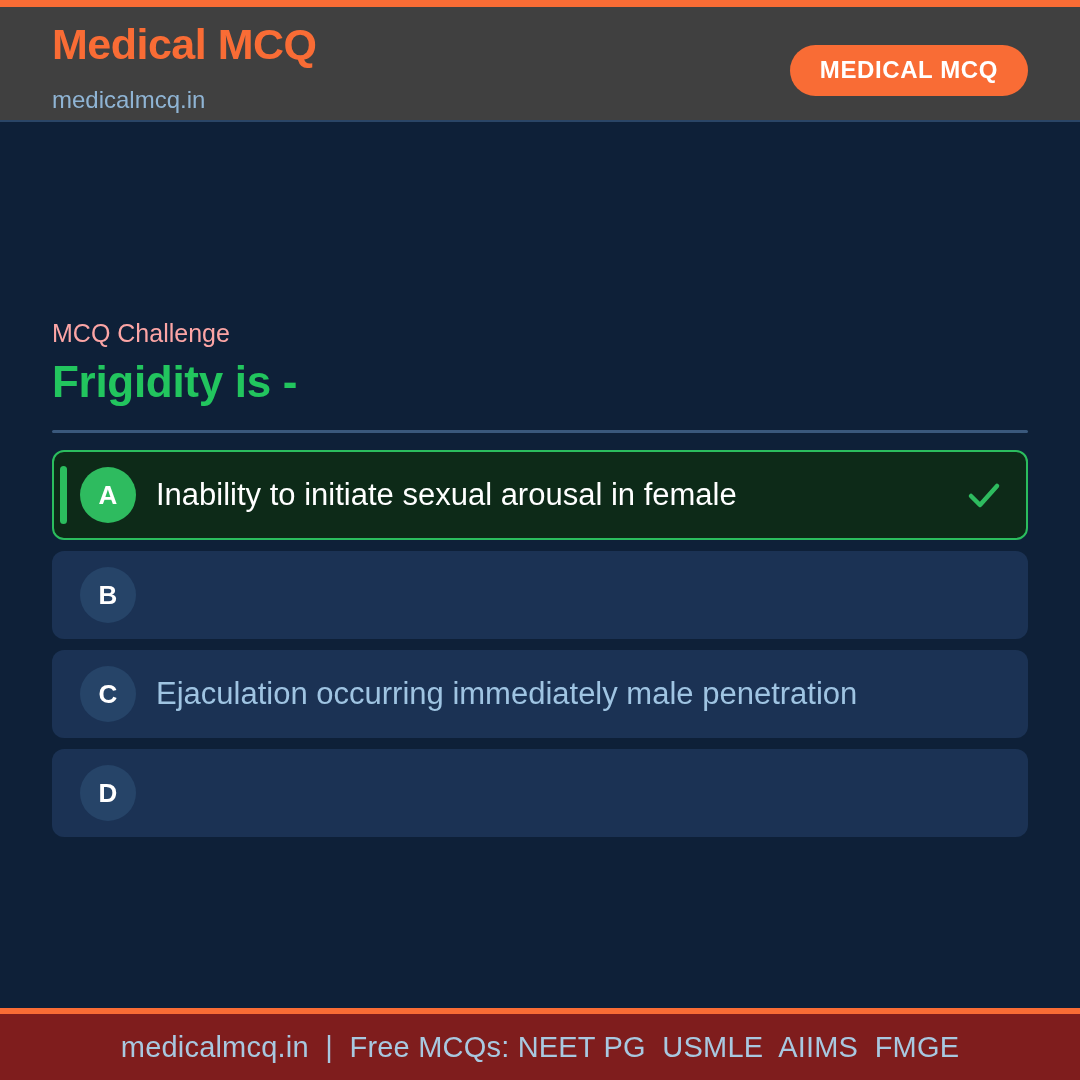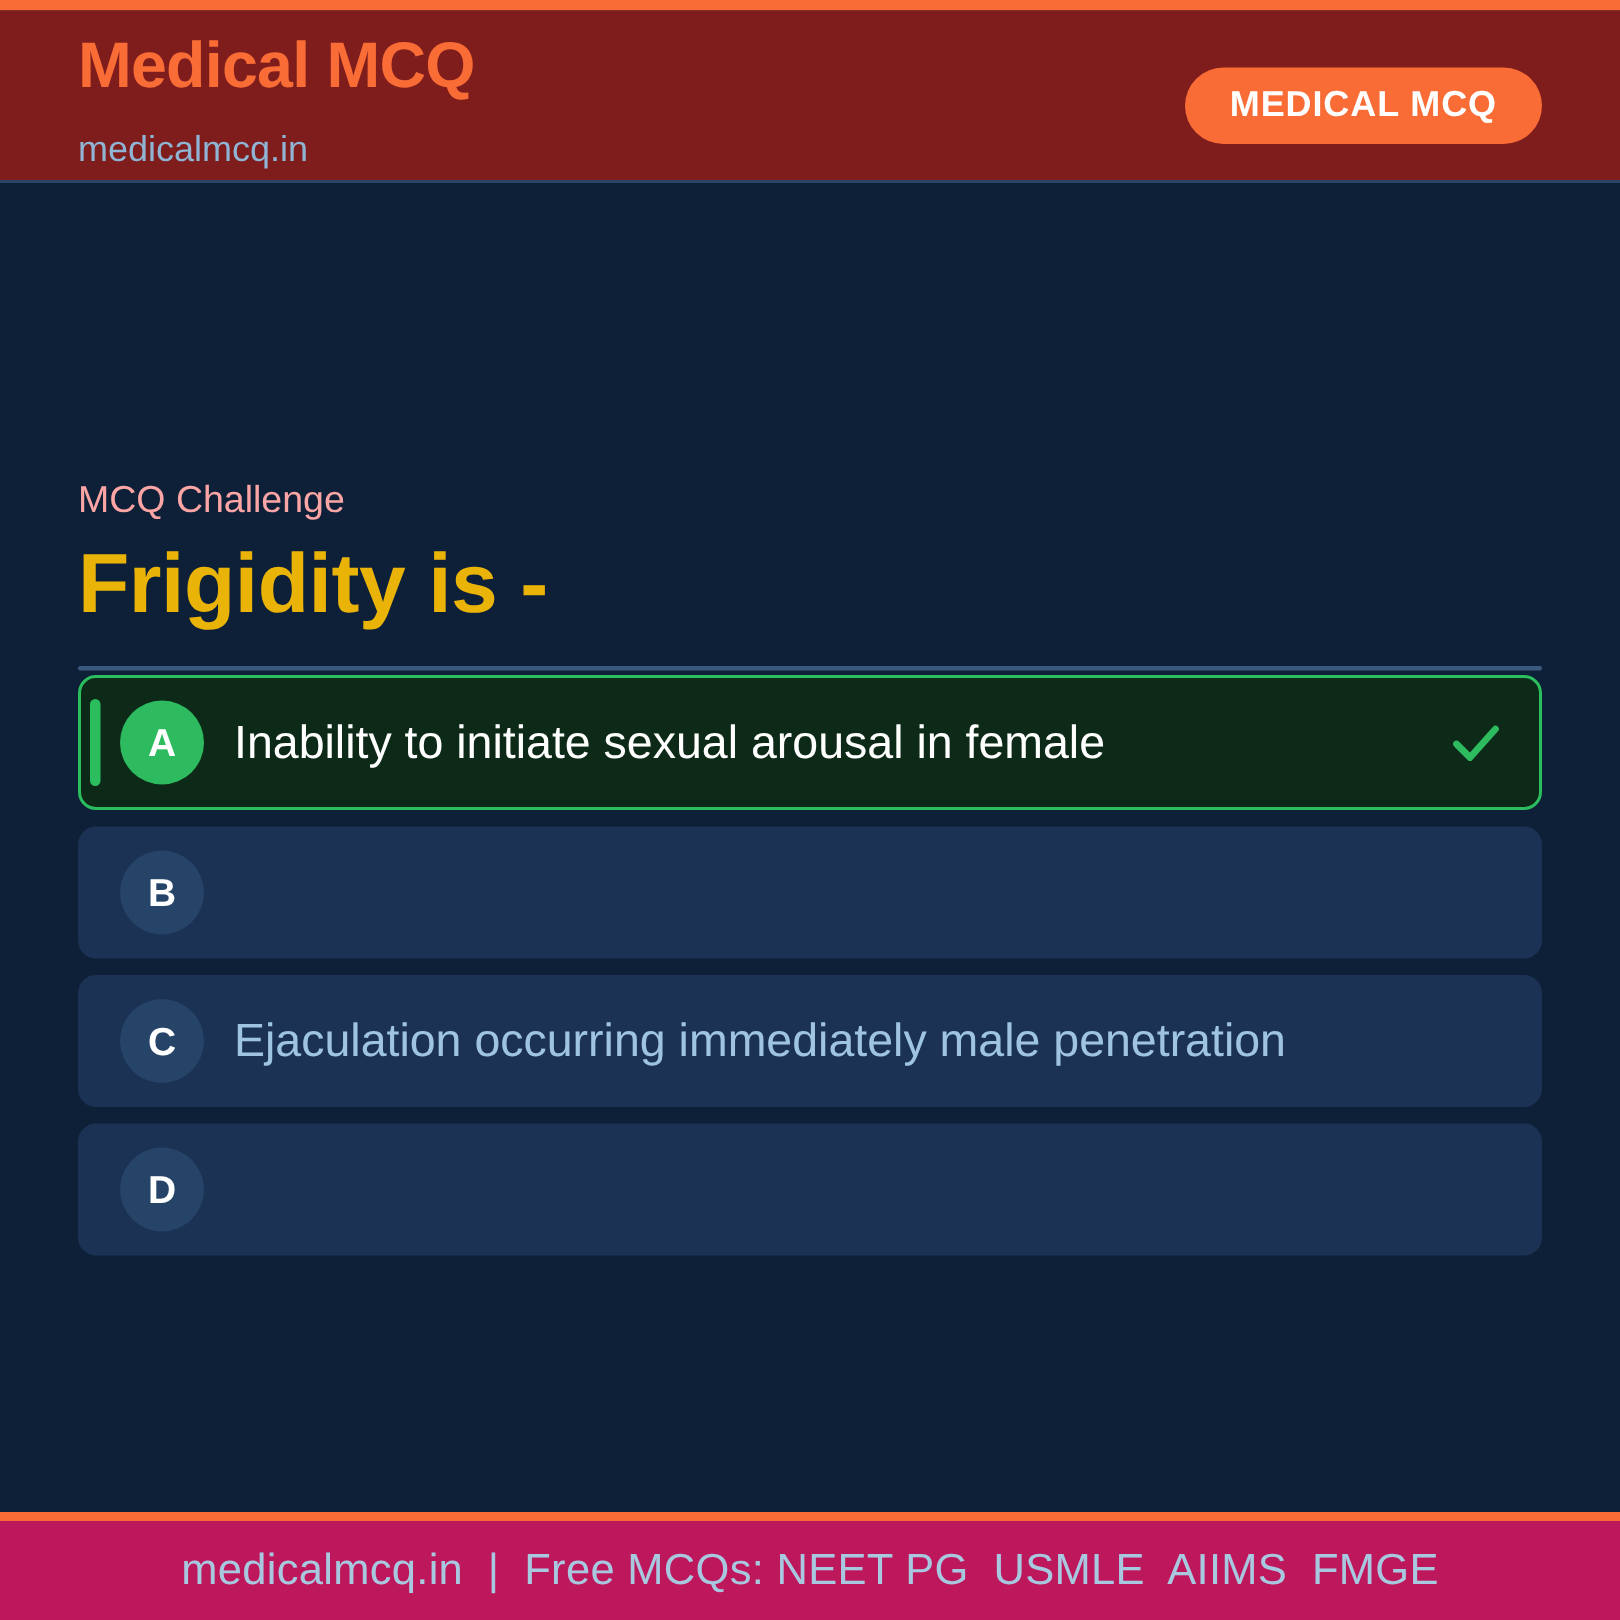--- a/index.html
+++ b/index.html
@@ -23,21 +23,21 @@
     height: 7px;
     background: #f96c35;
   }
 
   
   .header {
     position: absolute;
     top: 7px; left: 0;
     width: 1080px;
     height: 115px;
-    background: #7f1d1d;
+    background: #404040;
     border-bottom: 2px solid #2a4566;
     box-sizing: border-box;
   }
   .brand {
     position: absolute;
     left: 52px;
     top: 14px;
   }
   .brand-title {
     font-size: 43px;
@@ -72,23 +72,23 @@
     left: 52px;
     top: 318px;
     width: 976px;
   }
   .kicker {
     font-size: 25px;
     color: #fca5a5;
     line-height: 1.2;
   }
   .question-title {
-    font-size: 56px;
-    font-weight: bold;
-    color: #eab308;
+    font-size: 44px;
+    font-weight: bold;
+    color: #22c55e;
     margin-top: 8px;
     line-height: 1.18;
     letter-spacing: -0.3px;
   }
   .divider {
     margin-top: 22px;
     width: 976px;
     height: 3px;
     background: #3a587c;
     border-radius: 2px;
@@ -173,21 +173,21 @@
   .option.h-c { height: 88px; }
   .option.h-d { height: 88px; }
 
   
   .footer {
     position: absolute;
     left: 0;
     bottom: 0;
     width: 1080px;
     height: 72px;
-    background: #be185d;
+    background: #7f1d1d;
     border-top: 6px solid #f96c35;
     box-sizing: border-box;
     display: flex;
     align-items: center;
     justify-content: center;
   }
   .footer-text {
     font-size: 29px;
     color: #a8c8e0;
     letter-spacing: 0.2px;

